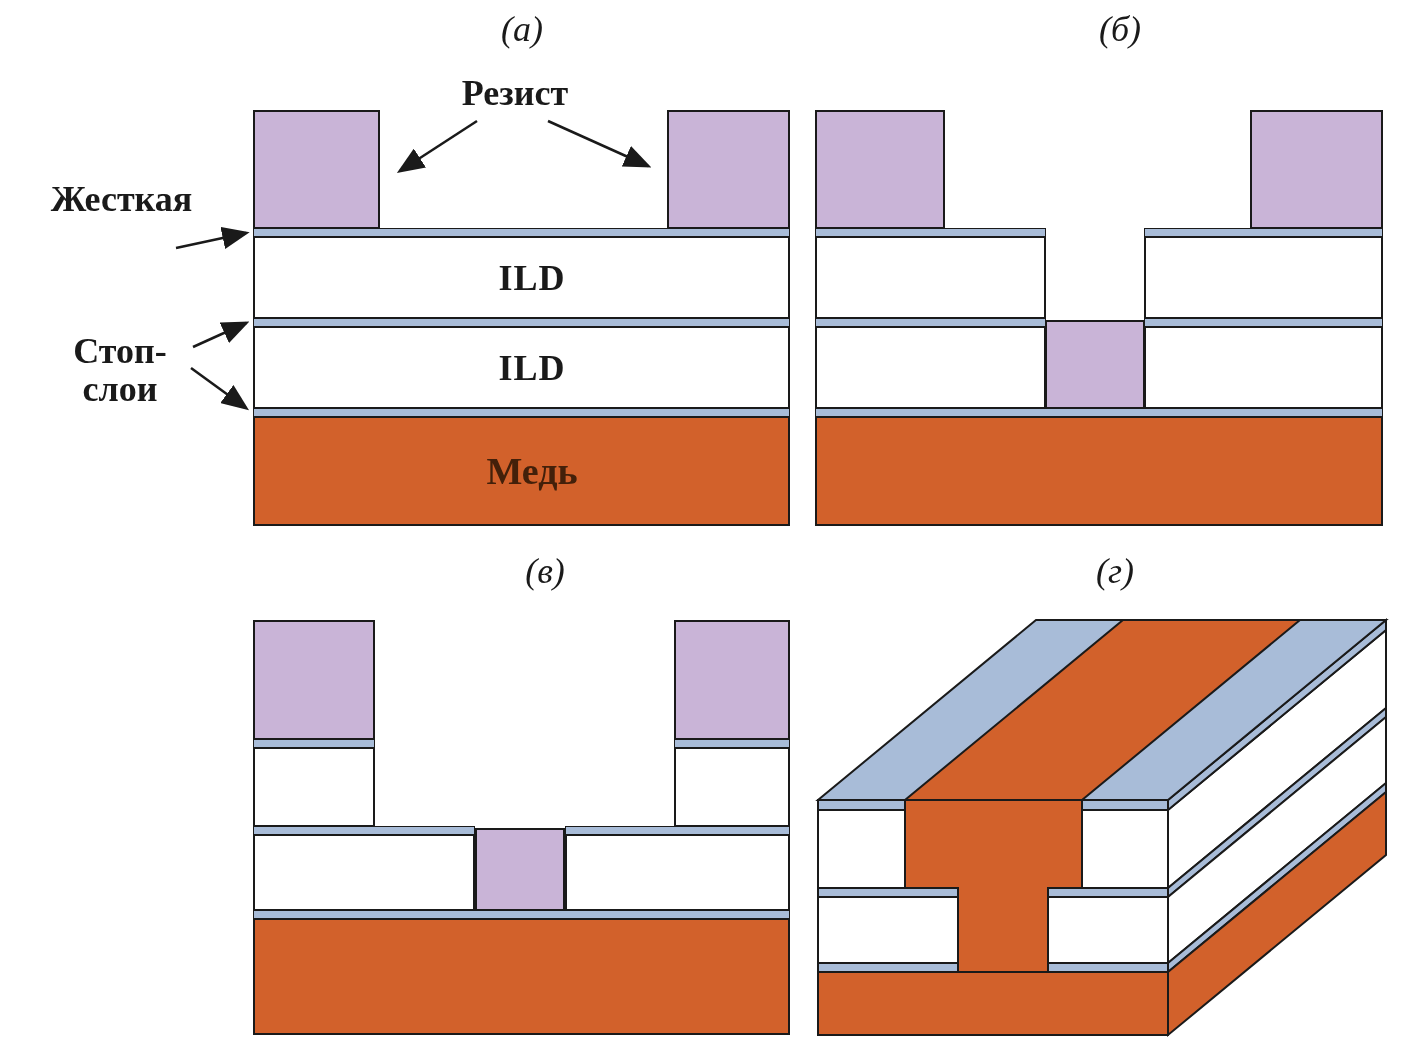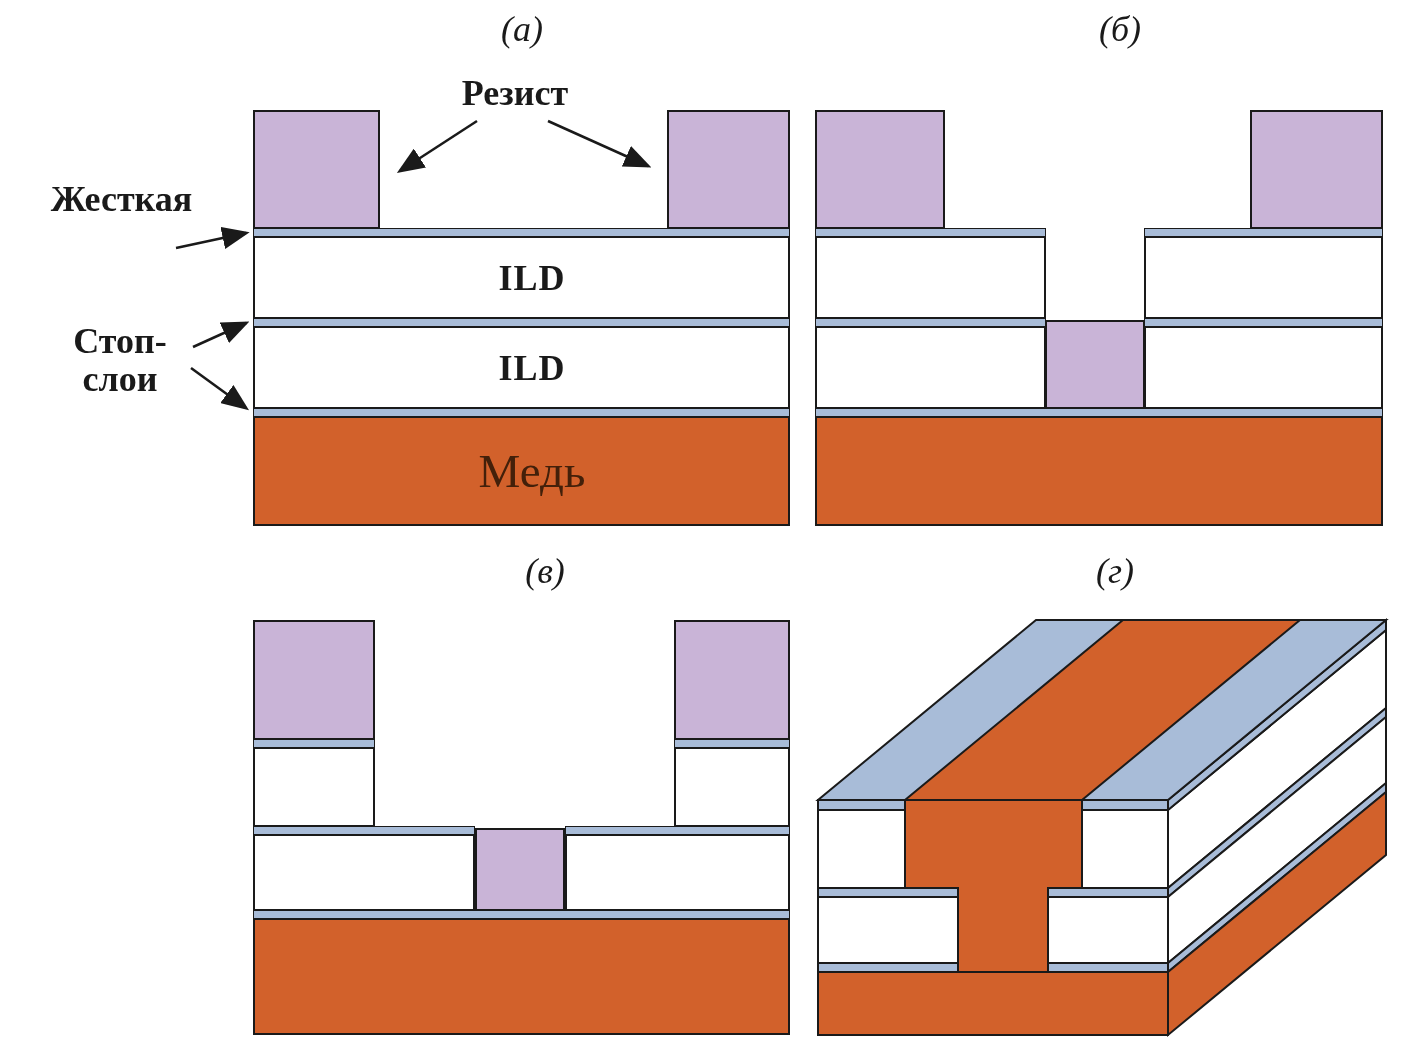--- a/index.html
+++ b/index.html
@@ -12,41 +12,41 @@
   .box { position:absolute; border:2px solid var(--outline,#1a1a1a);padding-left:21px; }
   .thin { border-width:1.5px; }
   .white { background:#ffffff; }
   .resist { background:var(--resist,#c9b4d7); }
   .stopfill { background:var(--stop-layer,#a8bcd8); }
   .copperfill { background:var(--copper,#d2612b); }
   .center { display:flex; align-items:center; justify-content:center; }
   .lbl { position:absolute; text-align:center; font-style:italic; font-size:36px; }
   .ann { position:absolute; text-align:center; font-weight:bold; font-size:36px; line-height:1.06; }
   .layer-text { font-weight:bold; font-size:36px; letter-spacing:1px; }
-  .cu-text { font-weight:normal; font-size:47px; color:var(--copper-text,#43200a); }
+  .cu-text { font-weight:bold; font-size:38px; color:var(--copper-text,#43200a); }
   svg.overlay { position:absolute; left:0; top:0; width:1405px; height:1040px; pointer-events:none; }
   .s-line { stroke:var(--outline,#1a1a1a); stroke-width:2.5; fill:none; }
   .p-stop { fill:var(--stop-layer,#a8bcd8); stroke:var(--outline,#1a1a1a); stroke-width:2; }
   .p-white { fill:#ffffff; stroke:var(--outline,#1a1a1a); stroke-width:2; }
   .p-cu { fill:var(--copper,#d2612b); stroke:var(--outline,#1a1a1a); stroke-width:2; }
 </style>
 </head>
 <body>
 
 <div class="stage">
 
   <div class="lbl" style="left:457px;top:8px;width:130px">(а)</div>
 
   <div class="ann" style="left:425px;top:74px;width:180px">Резист</div>
 
   <div class="ann" style="left:4px;top:180px;width:235px">
     <div>Жесткая</div>
   </div>
 
-  <div class="ann" style="left:50px;top:322px;width:140px">
+  <div class="ann" style="left:50px;top:332px;width:140px">
     <div>Стоп-</div>
     <div>слои</div>
   </div>
 
   <div class="box resist" style="left:253px;top:110px;width:127px;height:119px"></div>
   <div class="box resist" style="left:667px;top:110px;width:123px;height:119px"></div>
 
   <div class="box thin stopfill" style="left:253px;top:228px;width:537px;height:9px"></div>
 
   <div class="box white center" style="left:253px;top:236px;width:537px;height:83px">

